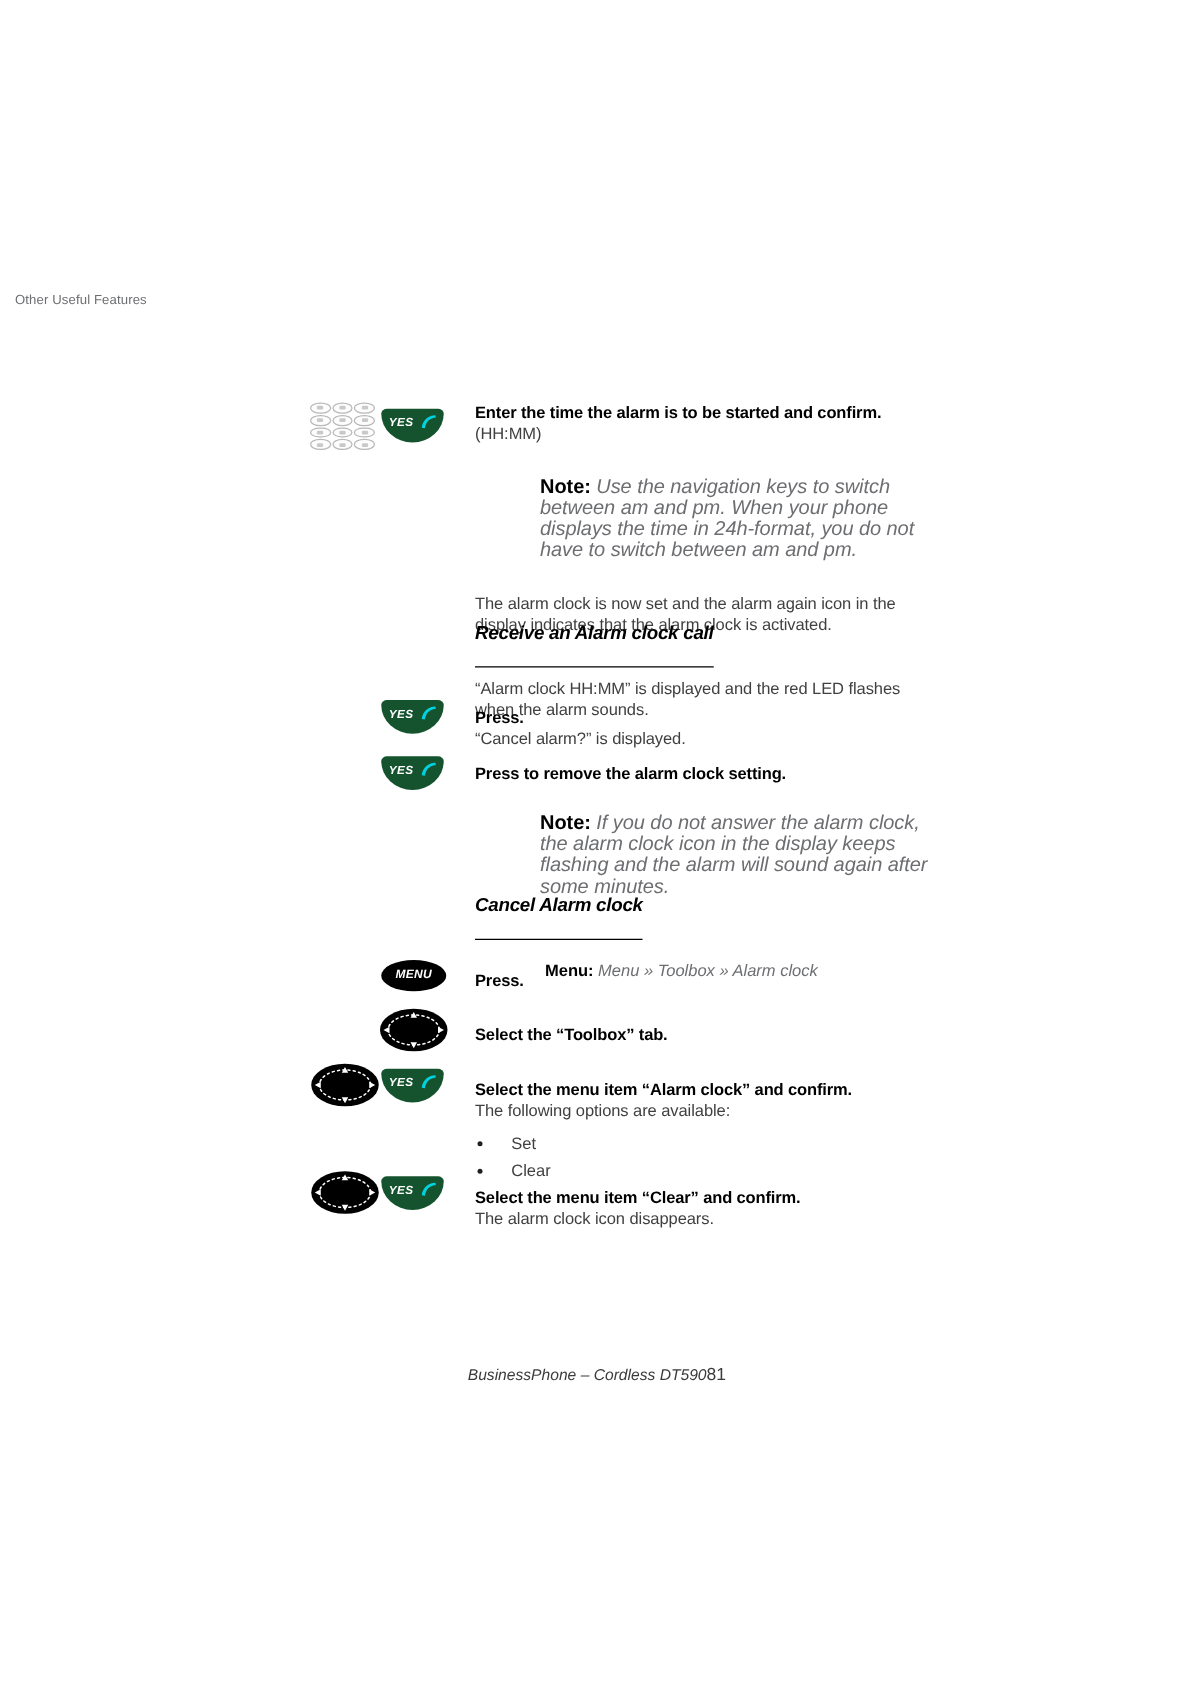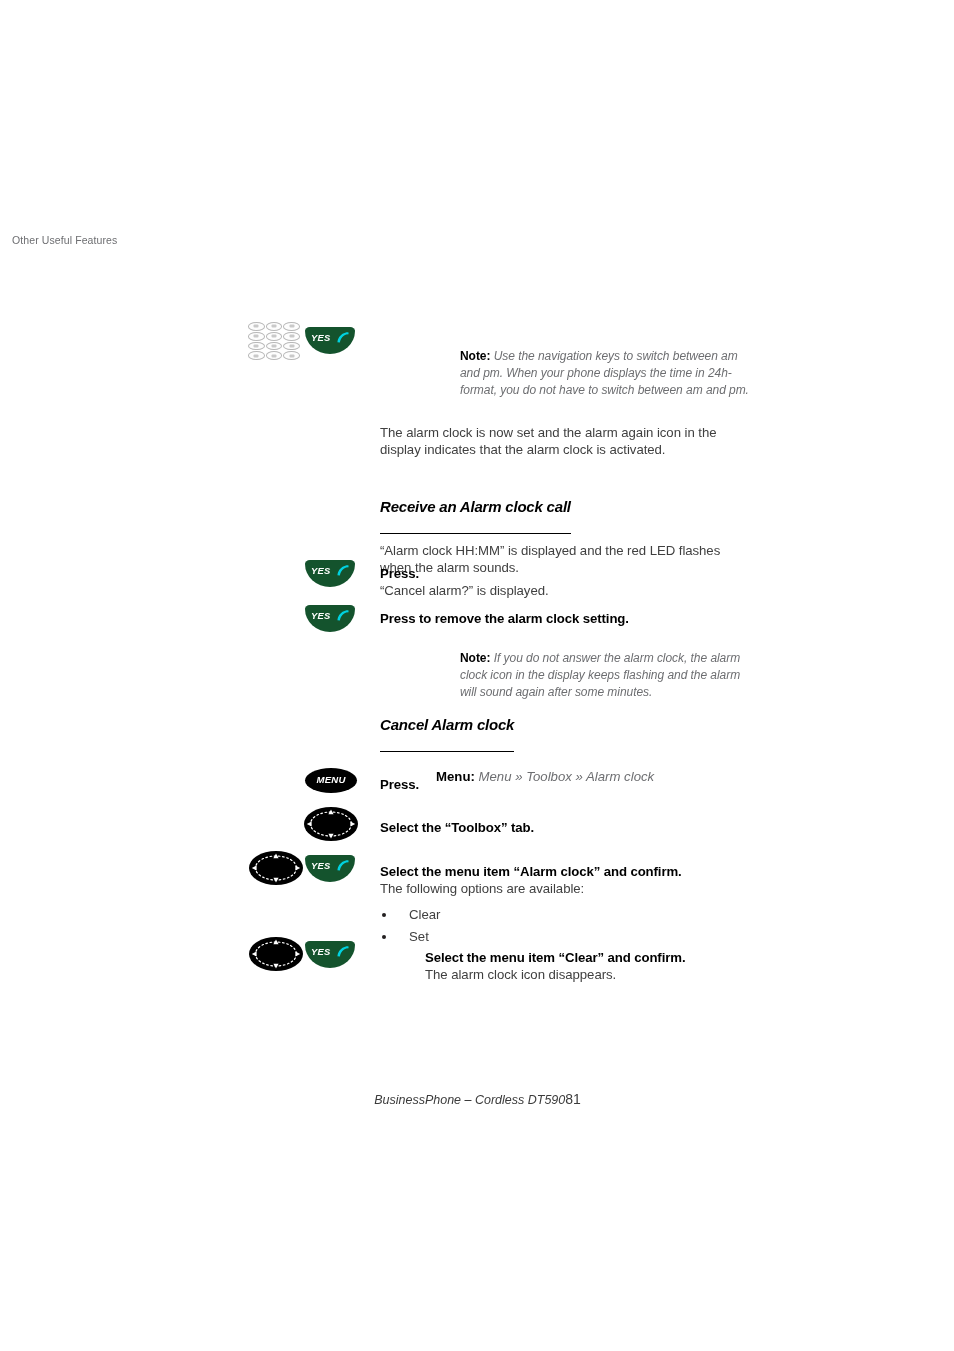--- a/index.html
+++ b/index.html
@@ -77,22 +77,22 @@
     letter-spacing: -0.1px;
   }
   .t-body {
     font-size: 13.2px;
     font-weight: normal;
     color: #404040;
     line-height: 16.5px;
     letter-spacing: -0.05px;
   }
   .t-note {
-    margin-left: 80px;
-    font-size: 12px;
+    margin-left: 52px;
+    font-size: 16px;
     line-height: 17px;
     font-style: italic;
     color: #6d6e71;
     letter-spacing: -0.05px;
   }
   .t-note b {
     font-style: normal;
     font-weight: bold;
     color: #000000;
   }
@@ -255,20 +255,22 @@
     <div class="yes-btn" style="left:57px; top:5px;">
       <span class="yes-label">YES</span>
       <span class="handset">
         <svg viewBox="0 0 14 14" xmlns="http://www.w3.org/2000/svg">
           <path d="M12.4 1.2 C8.5 1.0 4.6 3.4 2.6 7.0 C1.9 8.3 1.5 9.8 1.4 11.2 L3.9 11.6 C4.0 10.3 4.4 9.0 5.0 7.9 C6.6 5.0 9.5 3.2 12.6 3.3 Z" fill="#00d2e0"></path>
         </svg>
       </span>
     </div>
   </div>
   <div class="text-col">
+    <div class="t-bold">Enter the time the alarm is to be started and confirm.</div>
+    <div class="t-body">(HH:MM)</div>
     <div class="t-note" style="margin-top:26px;">
       <b>Note:</b><span> Use the navigation keys to switch between am and pm. When your phone displays the time in 24h-format, you do not have to switch between am and pm.</span>
     </div>
     <div class="t-body" style="margin-top:26px;">The alarm clock is now set and the alarm again icon in the display indicates that the alarm clock is activated.</div>
   </div>
 </div>
 
 <div class="row" style="top:498px;">
   <div class="text-col">
     <div class="heading">Receive an Alarm clock call</div>
@@ -368,22 +370,22 @@
         <svg viewBox="0 0 14 14" xmlns="http://www.w3.org/2000/svg">
           <path d="M12.4 1.2 C8.5 1.0 4.6 3.4 2.6 7.0 C1.9 8.3 1.5 9.8 1.4 11.2 L3.9 11.6 C4.0 10.3 4.4 9.0 5.0 7.9 C6.6 5.0 9.5 3.2 12.6 3.3 Z" fill="#00d2e0"></path>
         </svg>
       </span>
     </div>
   </div>
   <div class="text-col" style="top:14px;">
     <div class="t-bold">Select the menu item “Alarm clock” and confirm.</div>
     <div class="t-body">The following options are available:</div>
     <ul class="bullet-list" style="margin-top:7px;">
+      <li>Set</li>
       <li>Clear</li>
-      <li>Set</li>
     </ul>
   </div>
 </div>
 
 <div class="row" style="top:936px;">
   <div class="icon-col">
     <div class="nav-disc" style="left:0px; top:0px;">
       <svg viewBox="0 0 56 36" xmlns="http://www.w3.org/2000/svg">
         <ellipse cx="28" cy="18" rx="27" ry="17" fill="#000000"></ellipse>
         <ellipse cx="28" cy="18" rx="20.5" ry="12" fill="none" stroke="#ffffff" stroke-width="1.2" stroke-dasharray="1.6 2.6" stroke-linecap="round"></ellipse>
@@ -395,21 +397,21 @@
     </div>
     <div class="yes-btn" style="left:57px; top:5px;">
       <span class="yes-label">YES</span>
       <span class="handset">
         <svg viewBox="0 0 14 14" xmlns="http://www.w3.org/2000/svg">
           <path d="M12.4 1.2 C8.5 1.0 4.6 3.4 2.6 7.0 C1.9 8.3 1.5 9.8 1.4 11.2 L3.9 11.6 C4.0 10.3 4.4 9.0 5.0 7.9 C6.6 5.0 9.5 3.2 12.6 3.3 Z" fill="#00d2e0"></path>
         </svg>
       </span>
     </div>
   </div>
-  <div class="text-col" style="top:14px;margin-left:45px;">
+  <div class="text-col" style="top:14px;">
     <div class="t-bold">Select the menu item “Clear” and confirm.</div>
     <div class="t-body">The alarm clock icon disappears.</div>
   </div>
 </div>
 
 <div class="page-footer">
   <span class="footer-title">BusinessPhone – Cordless DT590</span>
   <span class="footer-page">81</span>
 </div>
 

